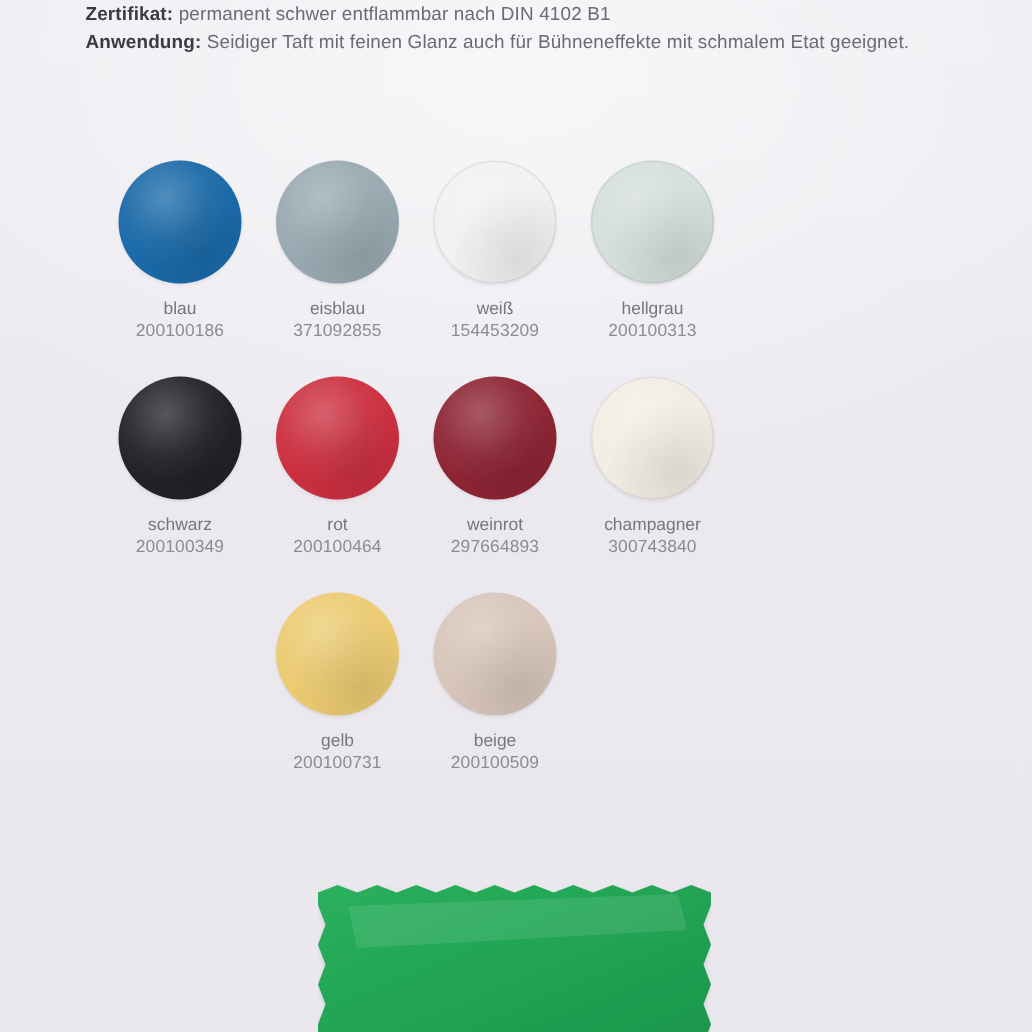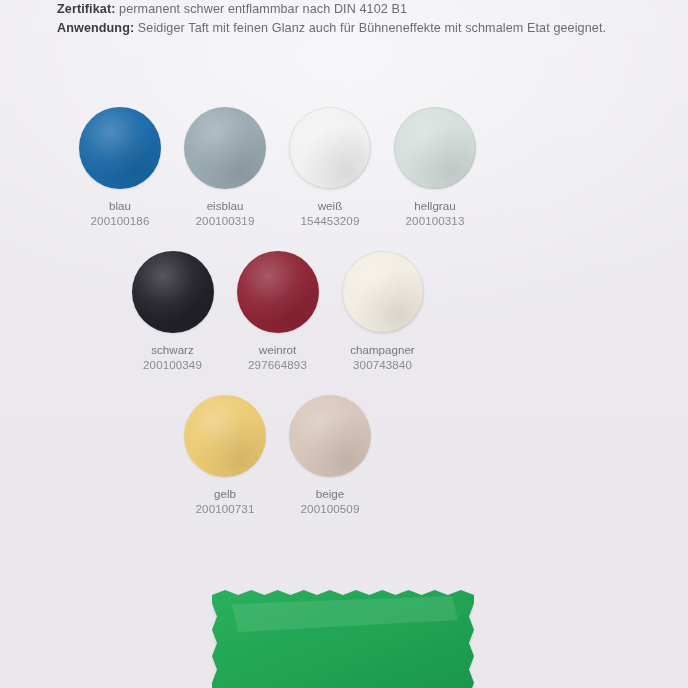--- a/index.html
+++ b/index.html
@@ -141,21 +141,21 @@
           <div class="dot" style="background: rgb(27, 106, 169);"></div>
         </div>
         <div class="dot-label">blau</div>
         <div class="dot-code">200100186</div>
       </div>
       <div class="swatch-cell">
         <div class="dot-wrap">
           <div class="dot" style="background: rgb(154, 170, 178);"></div>
         </div>
         <div class="dot-label">eisblau</div>
-        <div class="dot-code">200100319</div>
+        <div class="dot-code">371092855</div>
       </div>
       <div class="swatch-cell">
         <div class="dot-wrap">
           <div class="dot pale" style="background: rgb(243, 242, 243);"></div>
         </div>
         <div class="dot-label">weiß</div>
         <div class="dot-code">154453209</div>
       </div>
       <div class="swatch-cell">
         <div class="dot-wrap">
@@ -166,20 +166,27 @@
       </div>
     </div>
 
     <div class="swatch-row">
       <div class="swatch-cell">
         <div class="dot-wrap">
           <div class="dot" style="background: rgb(35, 34, 42);"></div>
         </div>
         <div class="dot-label">schwarz</div>
         <div class="dot-code">200100349</div>
+      </div>
+      <div class="swatch-cell">
+        <div class="dot-wrap">
+          <div class="dot" style="background: rgb(204, 48, 64);"></div>
+        </div>
+        <div class="dot-label">rot</div>
+        <div class="dot-code">200100464</div>
       </div>
       <div class="swatch-cell">
         <div class="dot-wrap">
           <div class="dot" style="background: rgb(142, 37, 53);"></div>
         </div>
         <div class="dot-label">weinrot</div>
         <div class="dot-code">297664893</div>
       </div>
       <div class="swatch-cell">
         <div class="dot-wrap">

